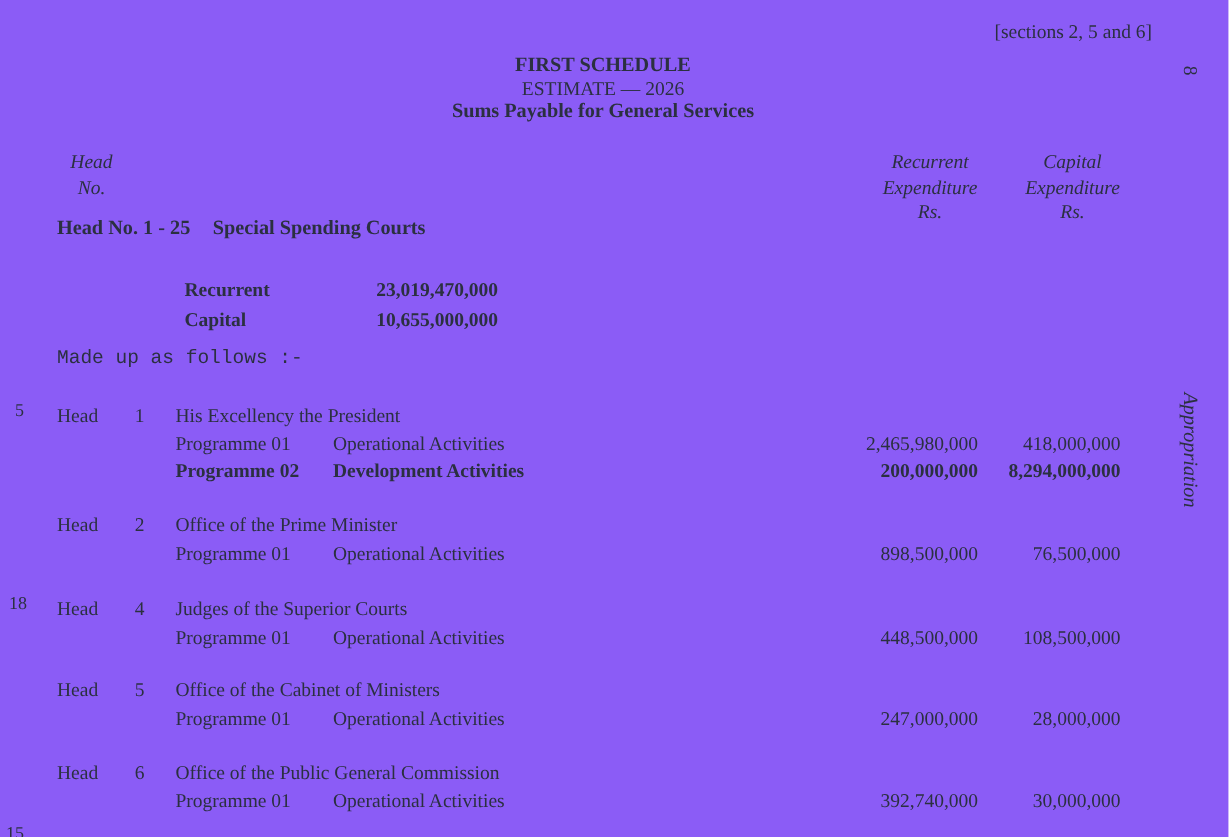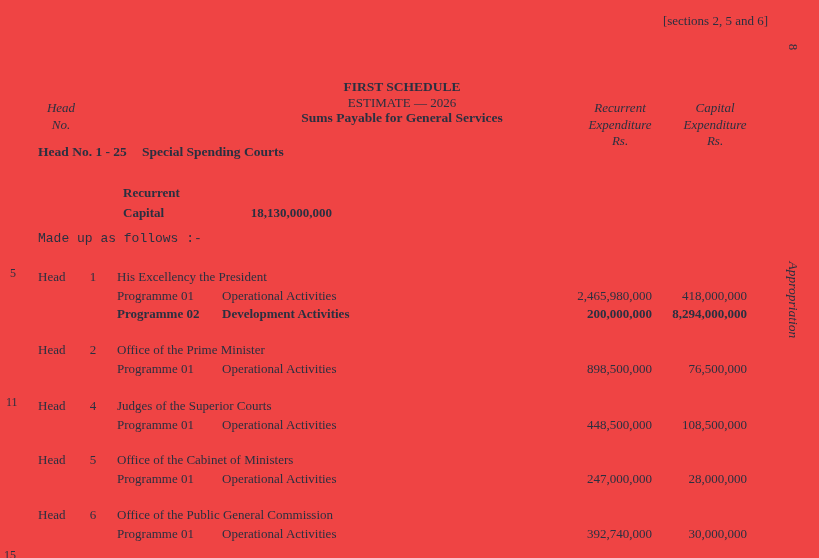--- a/index.html
+++ b/index.html
@@ -1,28 +1,28 @@
 <!DOCTYPE html>
 <html><head>
 <meta charset="utf-8">
 <style>
   html,body{margin:0;padding:0;background:#ffffff;}
   .page{
     position:relative;
     width:819px;height:558px;
-    background:#ef4444;
+    background:#8b5cf6;
     font-family:"Liberation Serif","DejaVu Serif",serif;
     color:#2b3040;
     font-size:13px;
     overflow:hidden;
   }
   .abs{position:absolute;white-space:nowrap;}
   .b{font-weight:bold;}
   .i{font-style:italic;}
-  .center{left:0;width:804px;text-align:center;margin-top:44px;}
+  .center{left:0;width:804px;text-align:center;}
   .fs135{font-size:13.5px;}
   .colhead{position:absolute;text-align:center;line-height:16.5px;font-style:italic;}
   .row{position:absolute;left:0;top:0;width:100%;height:17px;}
   .row span{position:absolute;top:0;white-space:nowrap;}
   .c-hl{left:38px;}
   .c-no{left:86px;width:14px;text-align:center;}
   .c-d{left:117px;}
   .c-n{left:222px;}
   .c-r{left:480px;width:172px;text-align:right;}
   .c-c{left:660px;width:87px;text-align:right;}
@@ -60,30 +60,31 @@
     <div>Expenditure</div>
     <div>Rs.</div>
   </div>
 
   <div class="abs b fs135" style="left:38px;top:144px;">
     <span>Head No. 1 - 25</span><span style="margin-left:15px;">Special Spending Courts</span>
   </div>
 
   <div class="row b" style="top:185px;">
     <span class="sum-label">Recurrent</span>
+    <span class="sum-value">23,019,470,000</span>
   </div>
   <div class="row b" style="top:205px;">
     <span class="sum-label">Capital</span>
-    <span class="sum-value">18,130,000,000</span>
+    <span class="sum-value">10,655,000,000</span>
   </div>
 
   <div class="abs" style="left:38px;top:231px;font-family:Liberation Mono, monospace;">Made up as follows :-</div>
 
   <div class="abs line-no" style="left:10px;top:266px;">5</div>
-  <div class="abs line-no" style="left:6px;top:395px;">11</div>
+  <div class="abs line-no" style="left:6px;top:395px;">18</div>
   <div class="abs line-no" style="left:4px;top:548px;">15</div>
 
   <div class="row" style="top:269px;">
     <span class="c-hl">Head</span>
     <span class="c-no">1</span>
     <span class="c-d">His Excellency the President</span>
   </div>
   <div class="row" style="top:288px;">
     <span class="c-d">Programme 01</span>
     <span class="c-n">Operational Activities</span>

